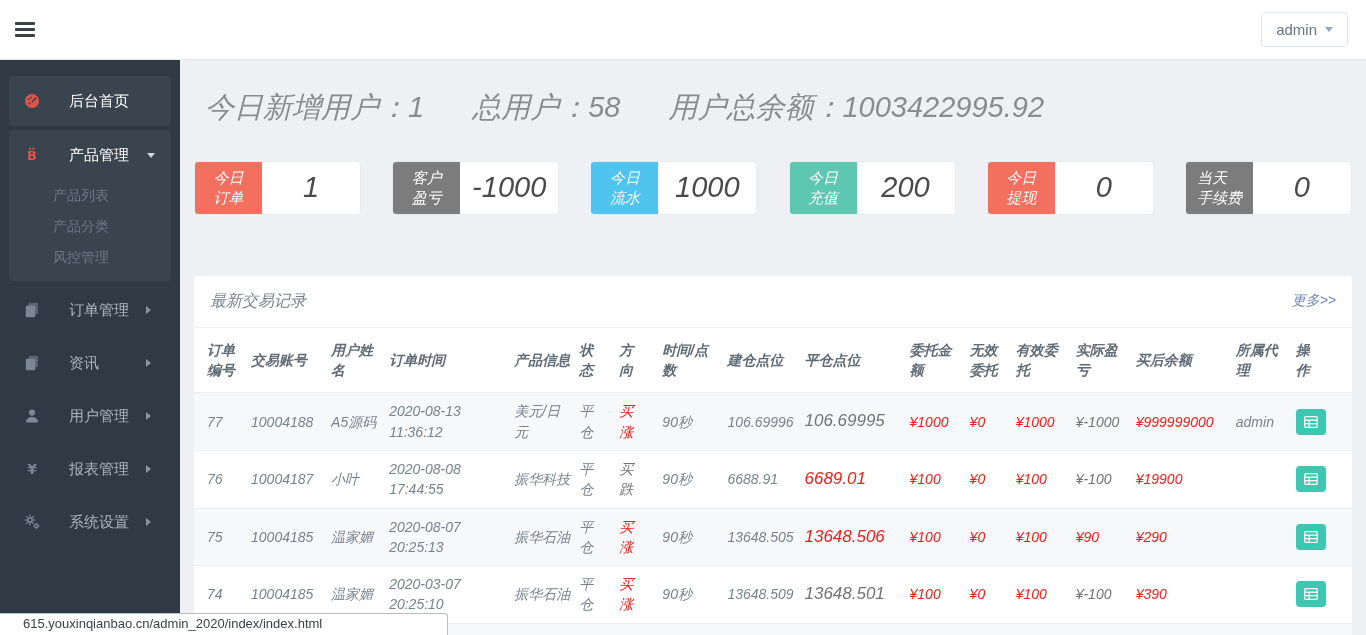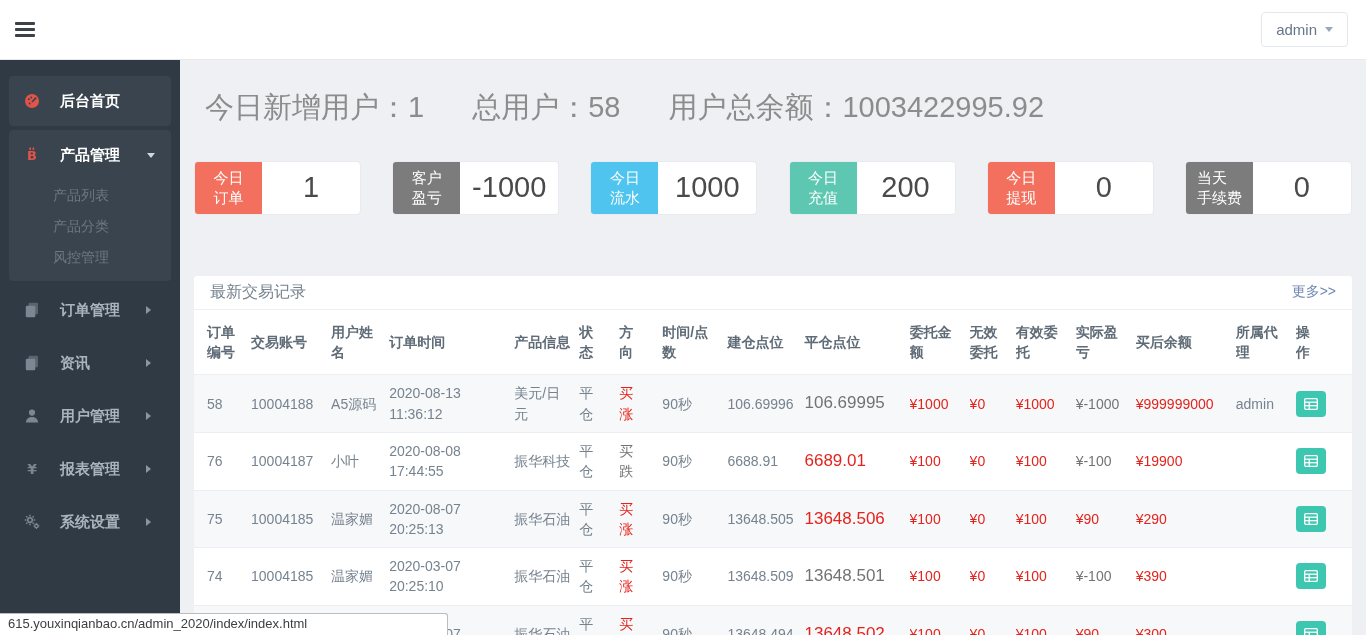--- a/index.html
+++ b/index.html
@@ -22,41 +22,41 @@
   
   .sidebar { position:absolute; top:60px; left:0; bottom:0; width:180px; background:#303a44;
              padding-top:13px; z-index:4; }
   .side-item { height:50px; margin:3px 9px; display:flex; align-items:center;
                padding:0 16px 0 14px; border-radius:4px; cursor:pointer; font-size:15px; color:#a9b4bd; }
   .side-item.lit { background:#3a444e; color:#fff; }
   .side-group { background:#3a444e; border-radius:4px; margin:4px 9px; padding-bottom:8px; }
   .side-group .side-item { margin:0; background:transparent; color:#fff; }
   .icon-box { width:18px; display:flex; justify-content:center; color:#7b8793; }
   .icon-box.red { color:#e0544a; }
-  .side-label { margin-left:19px; flex:1;font-weight:bold; }
+  .side-label { margin-left:28px; flex:1; }
   .caret-r { width:0; height:0; border:4px solid transparent; border-left:5px solid #8a96a0; }
   .caret-d { width:0; height:0; border:4px solid transparent; border-top:5px solid #cfd6dc; margin-top:4px; }
   .sub-item { height:31px; display:flex; align-items:center; padding-left:44px;
               font-size:14px; color:#6b7883; cursor:pointer; }
 
   
-  .main { position:absolute; top:60px; left:180px; right:0; bottom:0; padding:0 14px; overflow:hidden; }
+  .main { position:absolute; top:60px; left:180px; right:0; bottom:0; padding:0 14px; overflow:hidden;font-style:italic; }
   .stats-line { margin-top:30px; padding-left:11px; display:flex; gap:48px;
                 font-size:29px; color:#8c8c8c; line-height:1.2; }
   .cards { margin-top:36px; display:flex; justify-content:space-between; }
   .card { width:167px; height:54px; display:flex; background:#fff; border-radius:4px; overflow:hidden;
           border:1px solid #e7eaee; }
   .card-label { width:67px; color:#fff; font-size:15px; line-height:1.3; display:flex;
                 align-items:center; justify-content:center; text-align:left; white-space:pre-line; }
   .card-value { flex:1; display:flex; align-items:center; justify-content:center;
                 font-size:29px; color:#4a4a4a; }
 
   
   .panel { margin-top:61px; background:#fff; border-radius:3px; height:520px; }
-  .panel-head { height:34px; padding:0 16px; display:flex; align-items:center;
+  .panel-head { height:52px; padding:0 16px; display:flex; align-items:center;
                 justify-content:space-between; border-bottom:1px solid #edeff2; }
   .panel-title { font-size:16px; color:#76838f; }
   .more-link { font-size:14px; color:#6f87b3; text-decoration:none; cursor:pointer; }
 
   table { width:100%; border-collapse:collapse; table-layout:fixed; }
   th, td { text-align:left; vertical-align:middle; padding:8px 6px 8px 0; font-size:14px; line-height:1.45;
            border-bottom:1px solid #eceef1; overflow:hidden; }
   th:first-child, td:first-child { padding-left:13px; }
   thead th { color:#5f6b76; font-weight:bold; padding-top:12px; padding-bottom:12px; }
   tbody td { color:#76838f; height:57px; }
@@ -64,21 +64,21 @@
   .stack { display:inline-block; width:15px; word-break:break-all; line-height:1.45; }
   .red { color:#e3241d; }
   .green { color:#737373; }
   .close-val { font-size:17px; }
   .act-btn { width:30px; height:26px; border:none; border-radius:4px; background:#3dc7b1;
              display:inline-flex; align-items:center; justify-content:center; cursor:pointer; }
 
   
   .status-bar { position:absolute; left:0; bottom:0; width:448px; height:22px; background:#fff;
                 border:1px solid #bcbcbc; border-left:none; border-bottom:none; border-radius:0 3px 0 0;
-                font-size:13px; color:#3c4043; line-height:20px; padding:0 8px; z-index:20;
+                font-size:13px; color:#3c4043; line-height:20px; padding:0 23px; z-index:20;
                 white-space:nowrap; overflow:hidden; }
 </style>
 </head>
 <body>
 
 <header class="topbar">
   <div class="burger">
     <span></span>
       <span></span>
       <span></span>
@@ -267,21 +267,21 @@
             <th>无效委托</th>
             <th>有效委托</th>
             <th>实际盈亏</th>
             <th>买后余额</th>
             <th>所属代理</th>
             <th><span class="stack">操作</span></th>
           </tr>
         </thead>
       <tbody id="table-body">
           <tr>
-            <td>58</td>
+            <td>77</td>
             <td>10004188</td>
             <td>A5源码</td>
             <td>2020-08-13 11:36:12</td>
             <td>美元/日元</td>
             <td><span class="stack">平仓</span></td>
             <td><span class="stack red">买涨</span></td>
             <td>90秒</td>
             <td>106.69996</td>
             <td class="close-val green">106.69995</td>
             <td class="red">¥1000</td>

